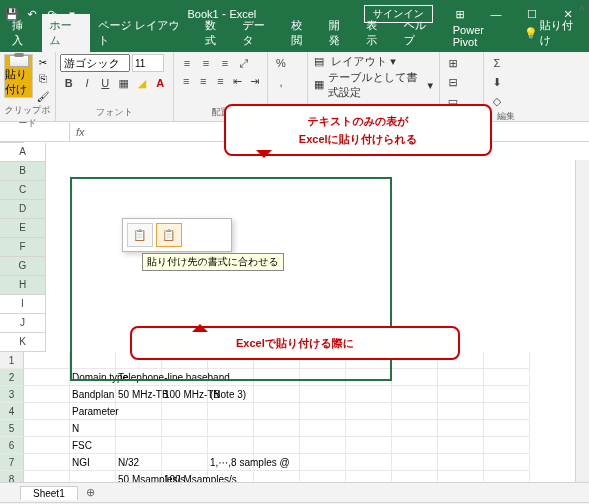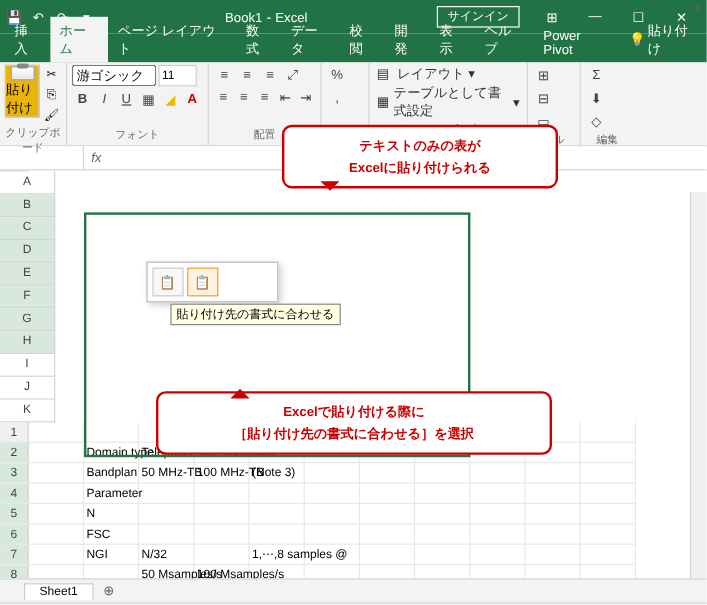--- a/index.html
+++ b/index.html
@@ -38,21 +38,21 @@
 .grid-wrap{position:relative;height:340px;overflow:hidden}
 .ch{border-right:1px solid #d4d4d4;border-bottom:1px solid #d4d4d4;text-align:center;font-size:10px;color:#444;line-height:18px}
 .ch.sel{background:#d8e8dc}
 .rowhdr{width:24px;background:#f0f0f0;text-align:center;font-size:10px;color:#444;border-right:1px solid #d4d4d4;border-bottom:1px solid #e8e8e8;line-height:17px}
 .rowhdr.sel{background:#d8e8dc}
 .gridbody{position:relative}
 .grow{display:flex;height:17px}
 .cell{border-right:1px solid #e8e8e8;border-bottom:1px solid #e8e8e8;padding:0 2px;font-size:10px;white-space:nowrap;overflow:visible;line-height:17px}
 .callout{position:absolute;background:#fff;border:2px solid #c00;border-radius:8px;padding:6px 10px;font-size:13px;color:#c00;font-weight:bold;text-align:center;line-height:1.4;z-index:50}
 .callout::after{content:"";position:absolute;width:0;height:0}
-.c1{top:104px;left:235px;width:230px}
+.c1{top:104px;left:224px;width:268px}
 .c1::after{left:30px;bottom:-12px;border:8px solid transparent;border-top-color:#c00}
 .c2{top:326px;left:130px;width:330px}
 .c2::after{left:60px;top:-12px;border:8px solid transparent;border-bottom-color:#c00}
 .paste-opt{position:absolute;top:218px;left:122px;background:#fff;border:1px solid #b8b8b8;box-shadow:2px 2px 6px rgba(0,0,0,.2);padding:4px;z-index:40;width:110px}
 .paste-opt .pt{font-size:10px;color:#333;margin-bottom:3px}
 .paste-opt .picons{display:flex;gap:3px}
 .pic{width:26px;height:24px;border:1px solid #ccc;background:#f8f8f8;display:flex;align-items:center;justify-content:center}
 .pic.hov{border:1px solid #f0a030;background:#fff3e0}
 .tooltip{position:absolute;top:253px;left:142px;background:#ffffe1;border:1px solid #888;padding:1px 4px;font-size:10px;z-index:45}
 .sheet-tabs{height:20px;background:#f3f3f3;border-top:1px solid #d4d4d4;display:flex;align-items:center;padding-left:20px}
@@ -339,21 +339,21 @@
         <span>📋</span>
       </div>
  </div>
 </div>
 <div class="tooltip">貼り付け先の書式に合わせる</div>
 
 <div class="callout c1">
  <span>テキストのみの表が</span><br><span>Excelに貼り付けられる</span>
 </div>
 <div class="callout c2">
- <span>Excelで貼り付ける際に</span><br><span>［貼り付け先の書式に合わせる］を選択</span>
+ <span>Excelで貼り付ける際に</span><br>
 </div>
 
 <div class="sheet-tabs">
  <div class="stab">Sheet1</div>
  <div class="splus">⊕</div>
 </div>
 
 <div class="status">
  
  

